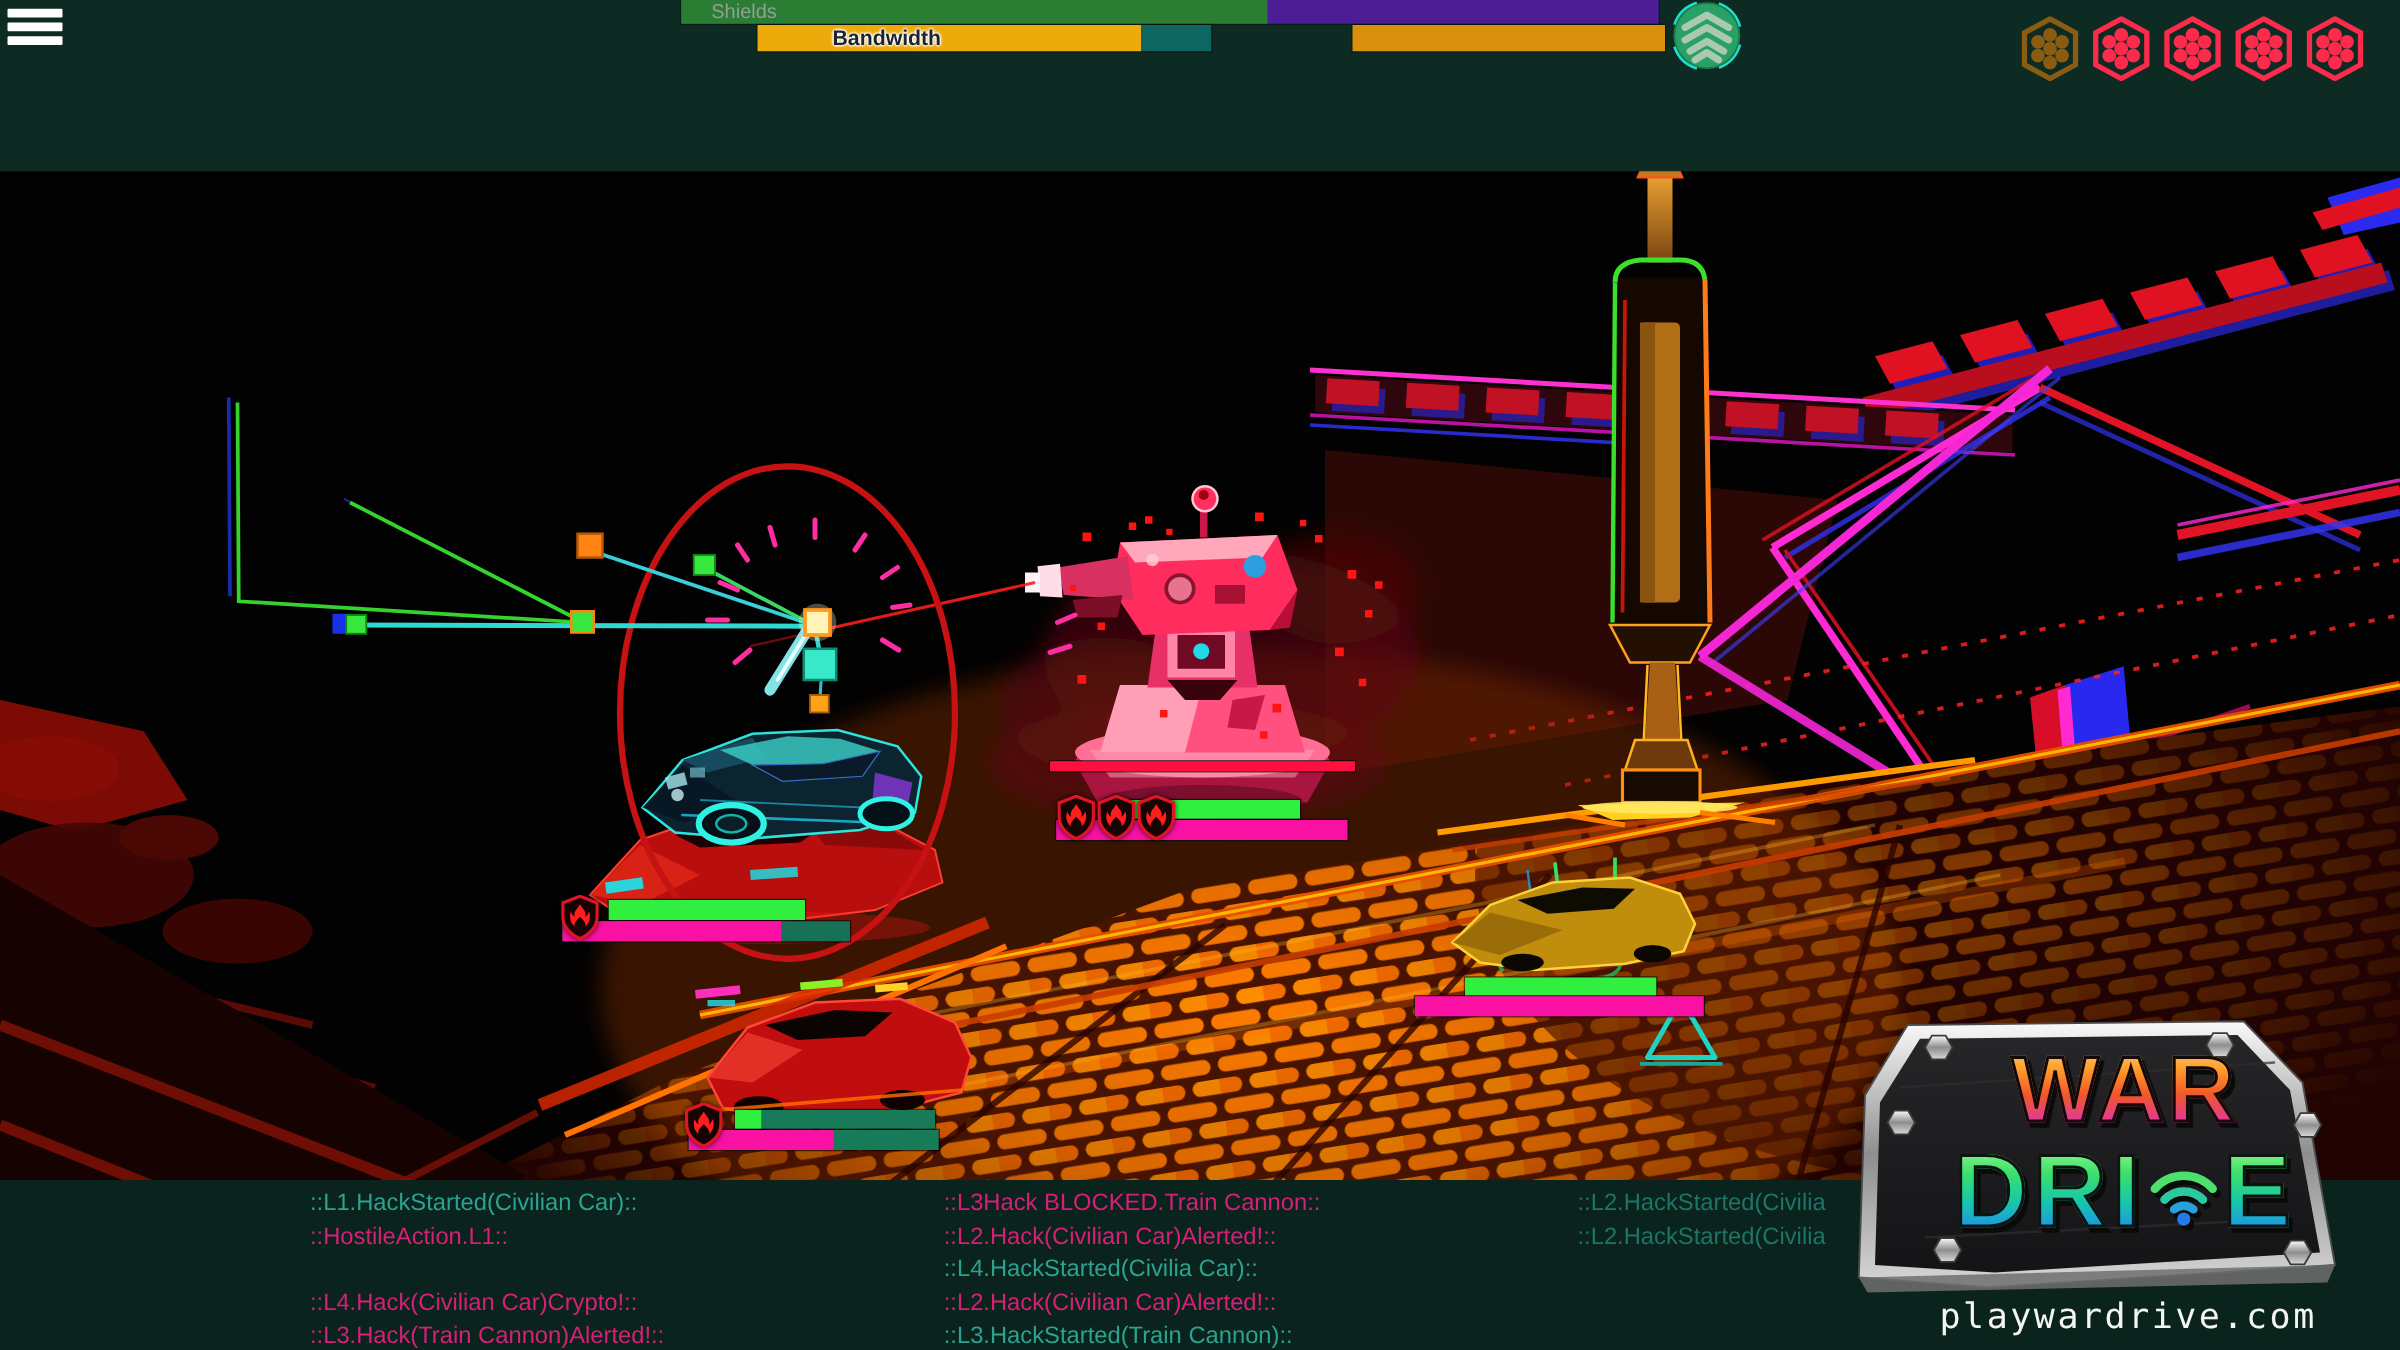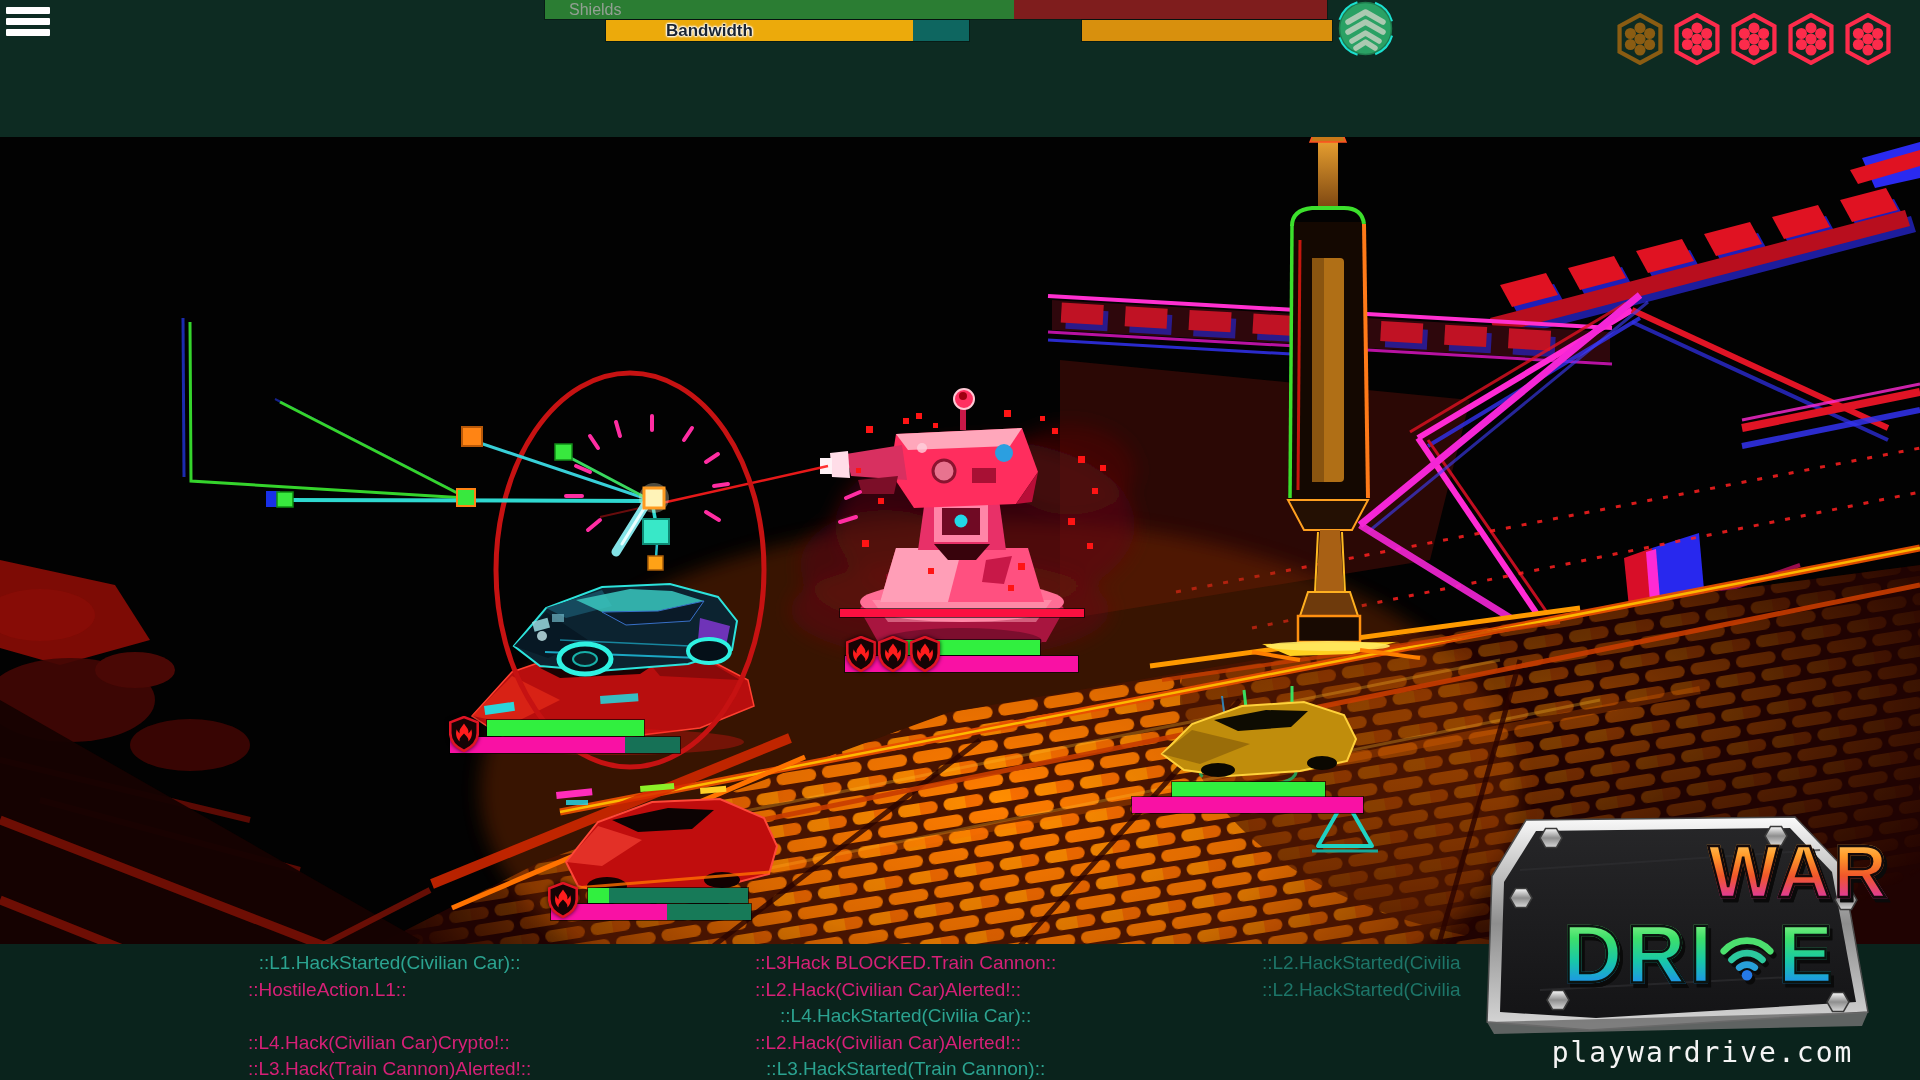--- a/index.html
+++ b/index.html
@@ -13,21 +13,21 @@
   #band{left:0;top:944px;width:1920px;height:136px;background:#0a231c;z-index:4;}
 
   
   #menu-btn{left:6px;top:7px;width:46px;height:32px;z-index:6;cursor:pointer;}
   #menu-btn i{display:block;width:44px;height:7px;background:#fff;border-radius:1px;margin-bottom:4px;}
   #resources{left:72px;top:47px;z-index:6;color:#eef2ec;font-size:31px;line-height:38px;}
 
   
   .hudbar{z-index:6;box-shadow:0 0 0 1px rgba(0,0,0,.35);}
   .hudbar .fill{display:block;height:100%;}
-  #bar-shields{left:545px;top:0;width:782px;height:19px;background:#7f1d1d;}
+  #bar-shields{left:545px;top:0;width:782px;height:19px;background:#4c1d95;}
   #bar-shields .fill{background:#2b7d33;}
   #bar-shields .blabel{position:absolute;left:24px;top:0;font-size:16px;line-height:19px;color:#93a093;}
   #bar-bandwidth{left:606px;top:20px;width:363px;height:21px;display:flex;}
   #bar-bandwidth .fill{background:#ecaa0b;}
   #bar-bandwidth .seg{display:block;height:100%;background:#0e6660;}
   #bar-bandwidth .blabel{position:absolute;left:20px;top:1px;font-size:17px;line-height:20px;color:#1b2430;font-weight:bold;
       text-shadow:-1px 0 2px #fff,1px 0 2px #fff,0 -1px 2px #fff,0 1px 2px #fff;padding-left:40px;}
   #bar-power{left:1061px;top:20px;width:271px;height:21px;}
   #pw-cell{position:absolute;left:0;top:0;width:21px;height:21px;background:#1af2de;}
   #pw-track{position:absolute;left:21px;top:0;width:250px;height:21px;background:#d8900d;}
@@ -38,28 +38,28 @@
   #pips svg{width:46px;height:52px;display:block;}
 
   
   .ubar{z-index:3;box-shadow:0 0 0 1px rgba(0,0,0,.6);}
   .ubar .fill{display:block;height:100%;}
   .spips{z-index:3;display:flex;gap:2px;}
   .spips svg{width:30px;height:36px;display:block;filter:drop-shadow(0 0 2px rgba(0,0,0,.8));}
 
   
   .logcol{top:950px;z-index:7;font-size:19px;line-height:26.5px;white-space:nowrap;}
-  .log-line.li{color:#2ba390;text-align:center;}
+  .log-line.li{color:#2ba390;}
   .log-line.la{color:#d62077;}
   .log-line.ld{color:#1d7568;}
   #logcol-3{overflow:hidden;width:236px;}
 
   
   #logo{left:1480px;top:810px;width:445px;height:270px;z-index:8;}
-  #logo .war{position:absolute;left:30px;width:380px;top:22px;text-align:right;
+  #logo .war{position:absolute;left:30px;width:380px;top:22px;text-align:center;
       font-size:74px;font-weight:900;letter-spacing:3px;line-height:80px;
       background:linear-gradient(180deg,#ffe080 0%,#ff9a2a 30%,#f0572a 55%,#e03a9a 82%,#a82a86 100%);
       -webkit-background-clip:text;background-clip:text;color:transparent;
       -webkit-text-stroke:2.5px #140a0b;filter:drop-shadow(3px 4px 0 #0a0a0a);}
   #logo .drive-row{position:absolute;left:18px;width:404px;top:100px;display:flex;justify-content:center;
       align-items:center;gap:2px;filter:drop-shadow(3px 4px 0 #0a0a0a);}
   #logo .drive-txt{font-size:82px;font-weight:900;letter-spacing:4px;line-height:88px;
       background:linear-gradient(180deg,#b6ff9a 0%,#3de06a 32%,#18c8a8 58%,#1e8ef0 86%,#1566d0 100%);
       -webkit-background-clip:text;background-clip:text;color:transparent;
       -webkit-text-stroke:2.5px #0a1410;}

